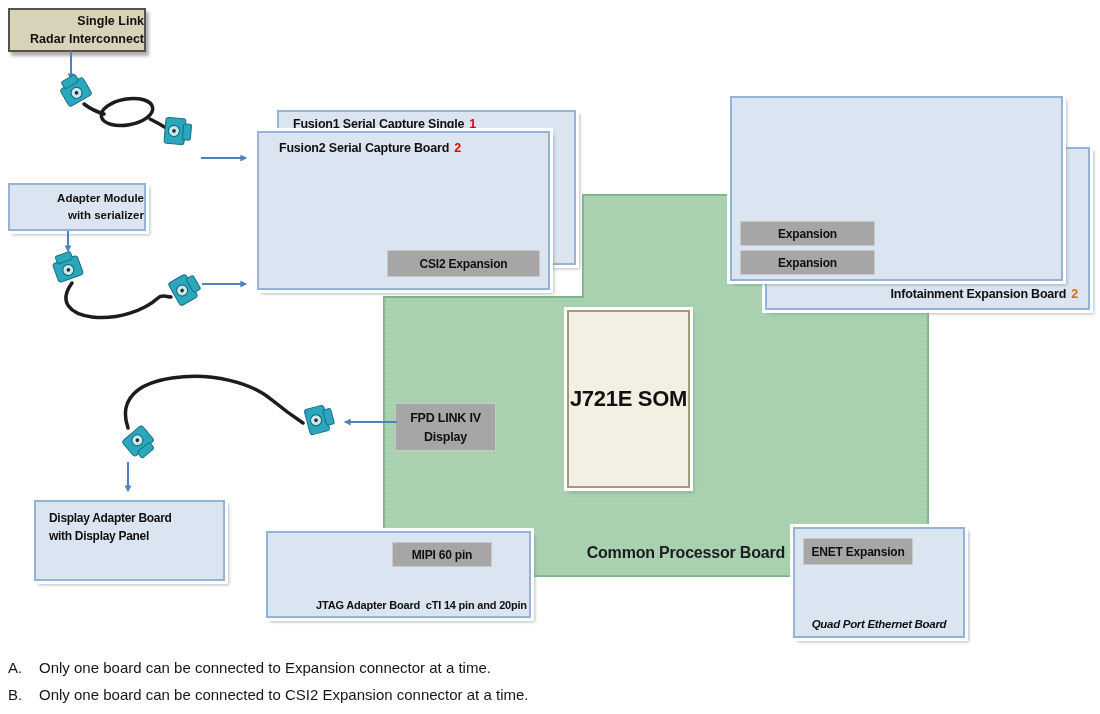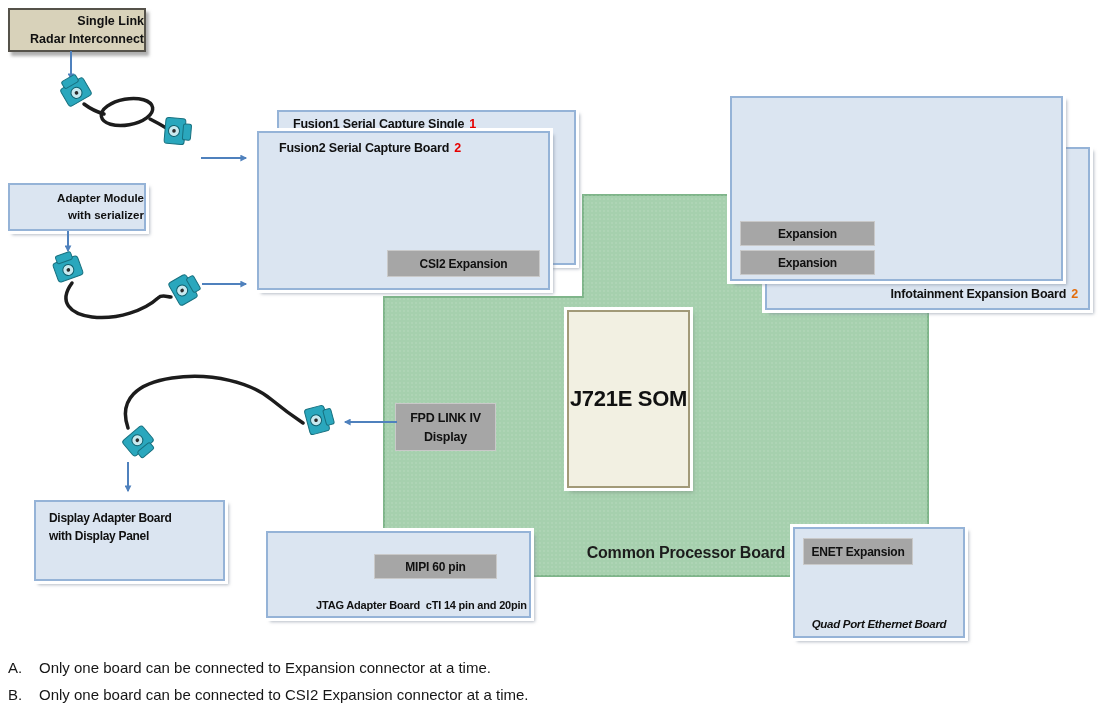--- a/index.html
+++ b/index.html
@@ -146,21 +146,21 @@
   </div>
 
   <div class="blue-board" style="left:20px;top:500px;width:191px;height:81px;z-index:3;margin-left:14px;">
     <div class="da-text">
       <div>Display Adapter Board</div>
       <div>with Display Panel</div>
     </div>
   </div>
 
   <div class="blue-board" style="left:266px;top:531px;width:265px;height:87px;z-index:3;">
-    <div class="gray-btn" style="left:106px;top:9px;width:123px;height:25px;margin-top:12px;">MIPI 60 pin</div>
+    <div class="gray-btn" style="left:124px;top:9px;width:100px;height:25px;">MIPI 60 pin</div>
     <div class="jtag-label">JTAG Adapter Board  cTI 14 pin and 20pin</div>
   </div>
 
   <div class="blue-board" style="left:793px;top:527px;width:172px;height:111px;z-index:3;">
     <div class="gray-btn" style="left:8px;top:9px;width:110px;height:27px;">ENET Expansion</div>
     <div class="quad-label">Quad Port Ethernet Board</div>
   </div>
 
   <svg class="layer" style="z-index:6;" width="1100" height="714" viewBox="0 0 1100 714">
     <defs>

